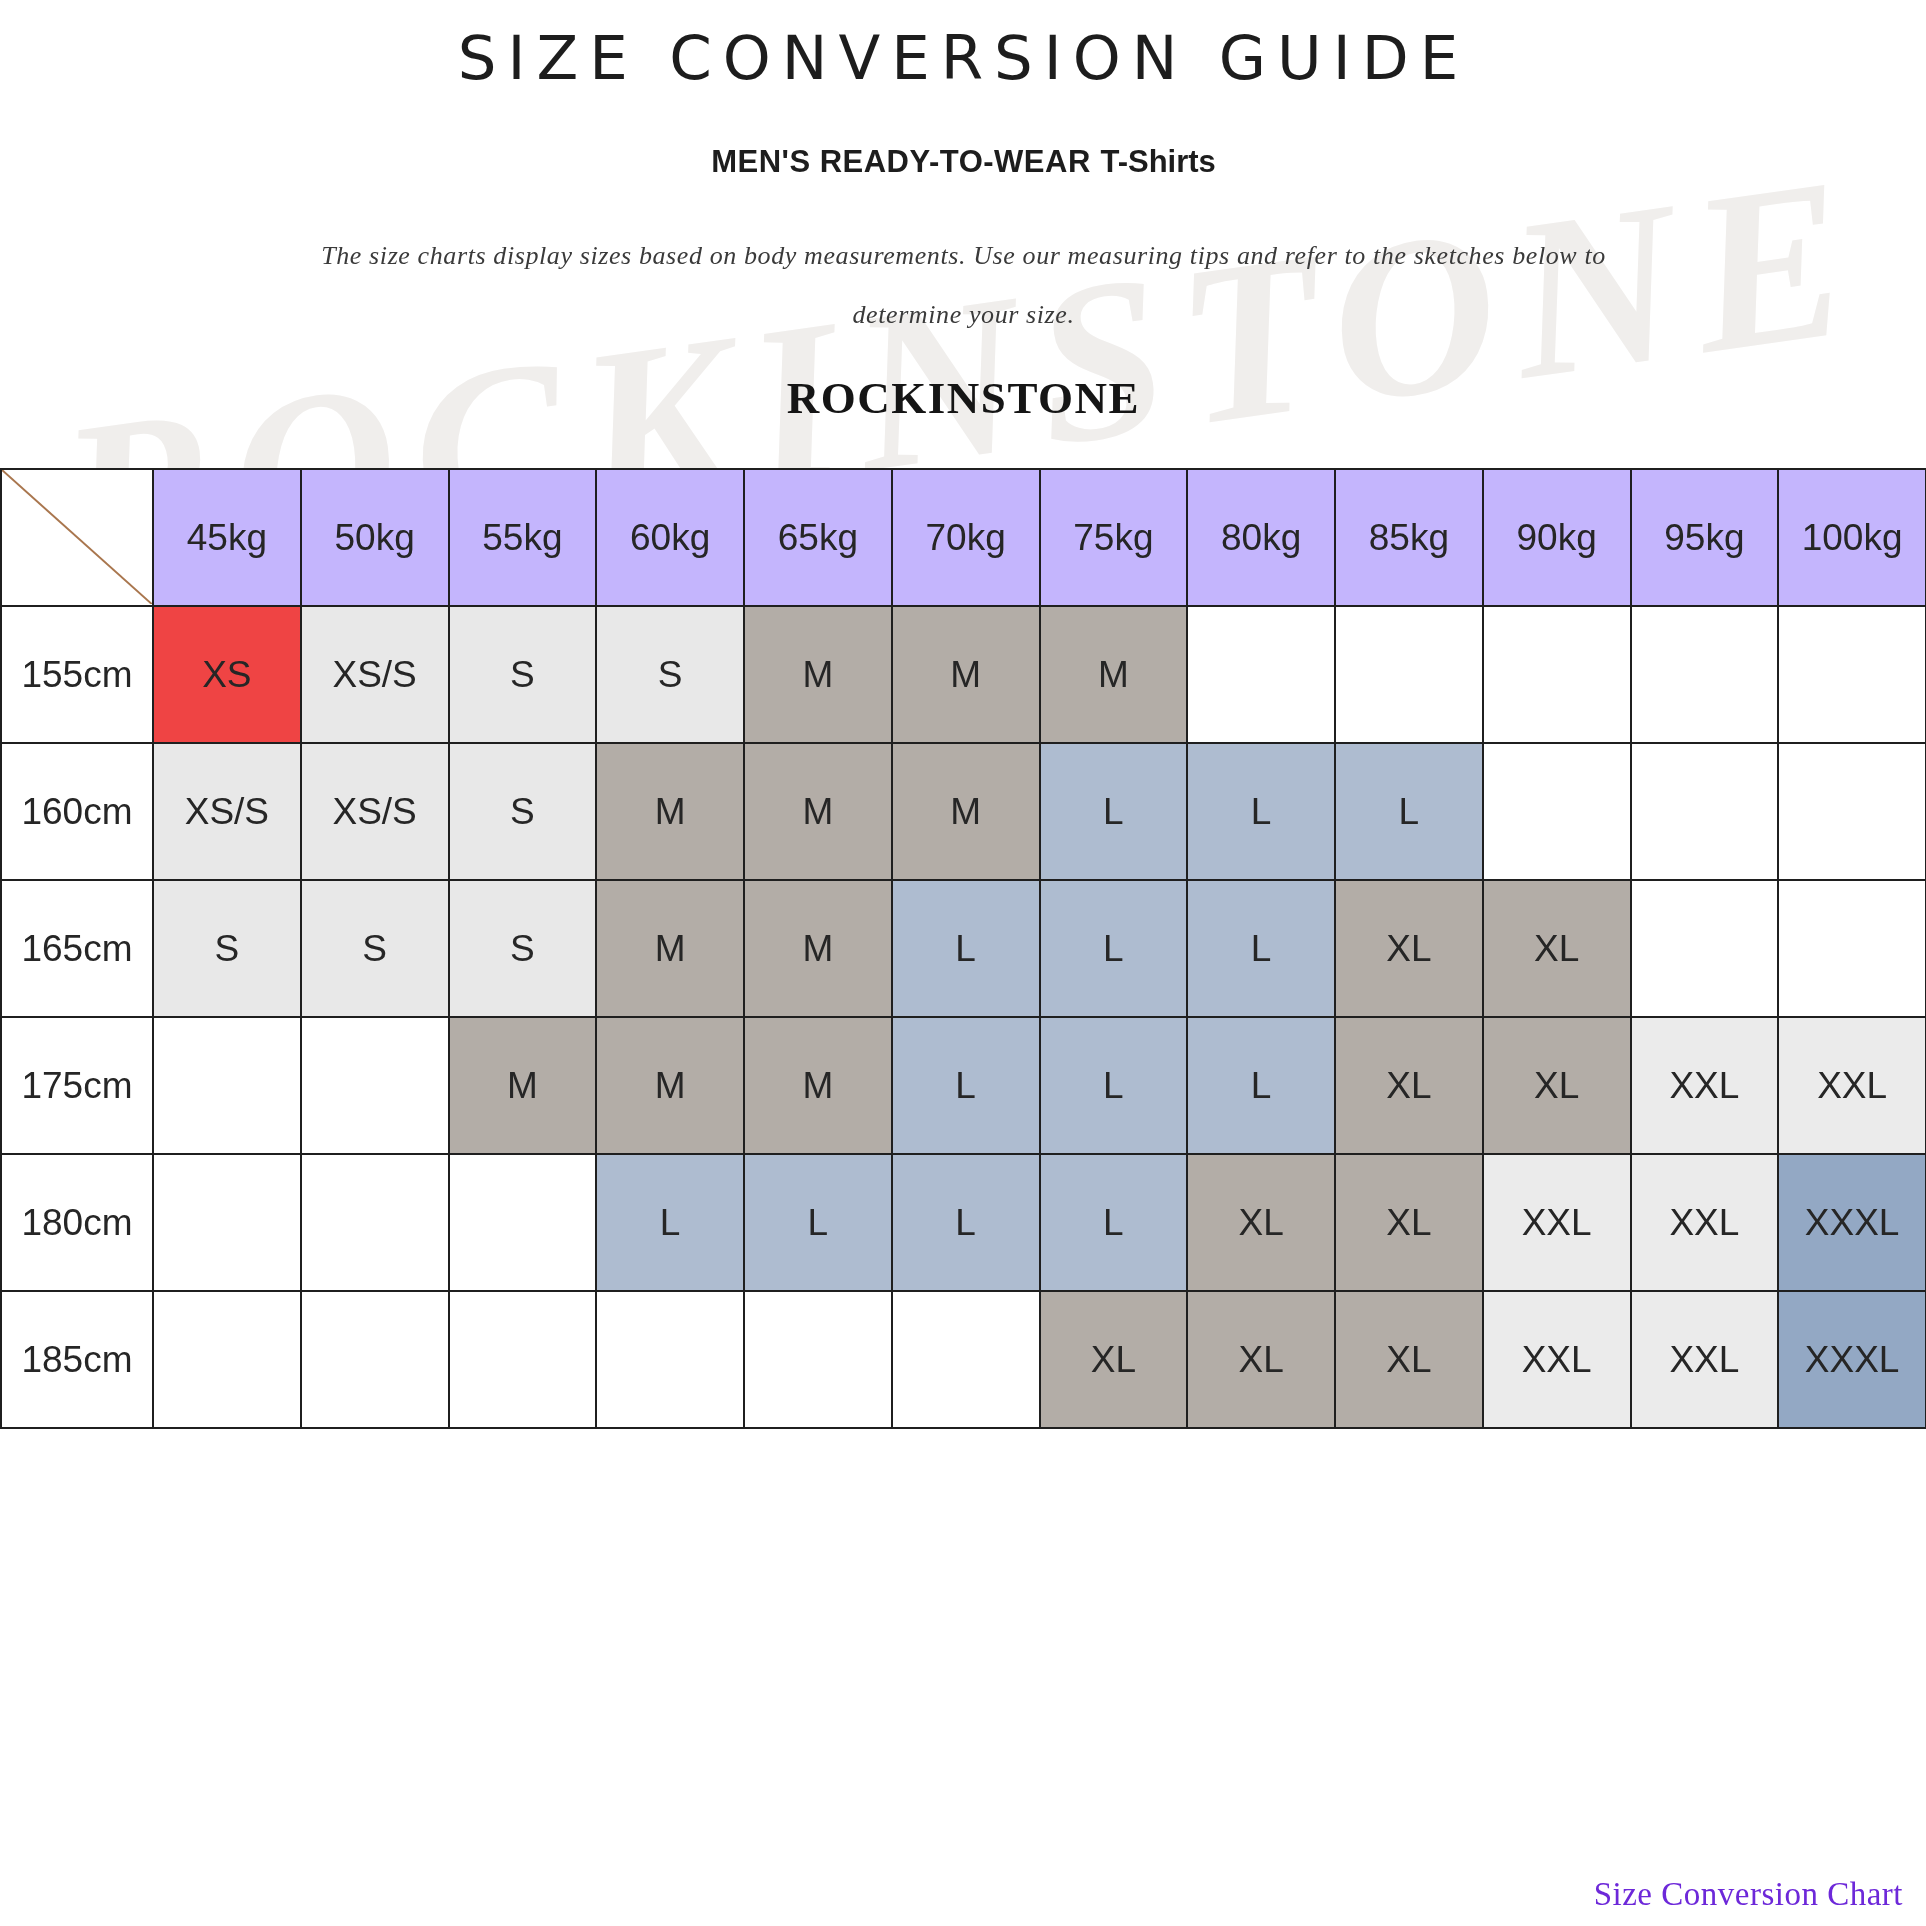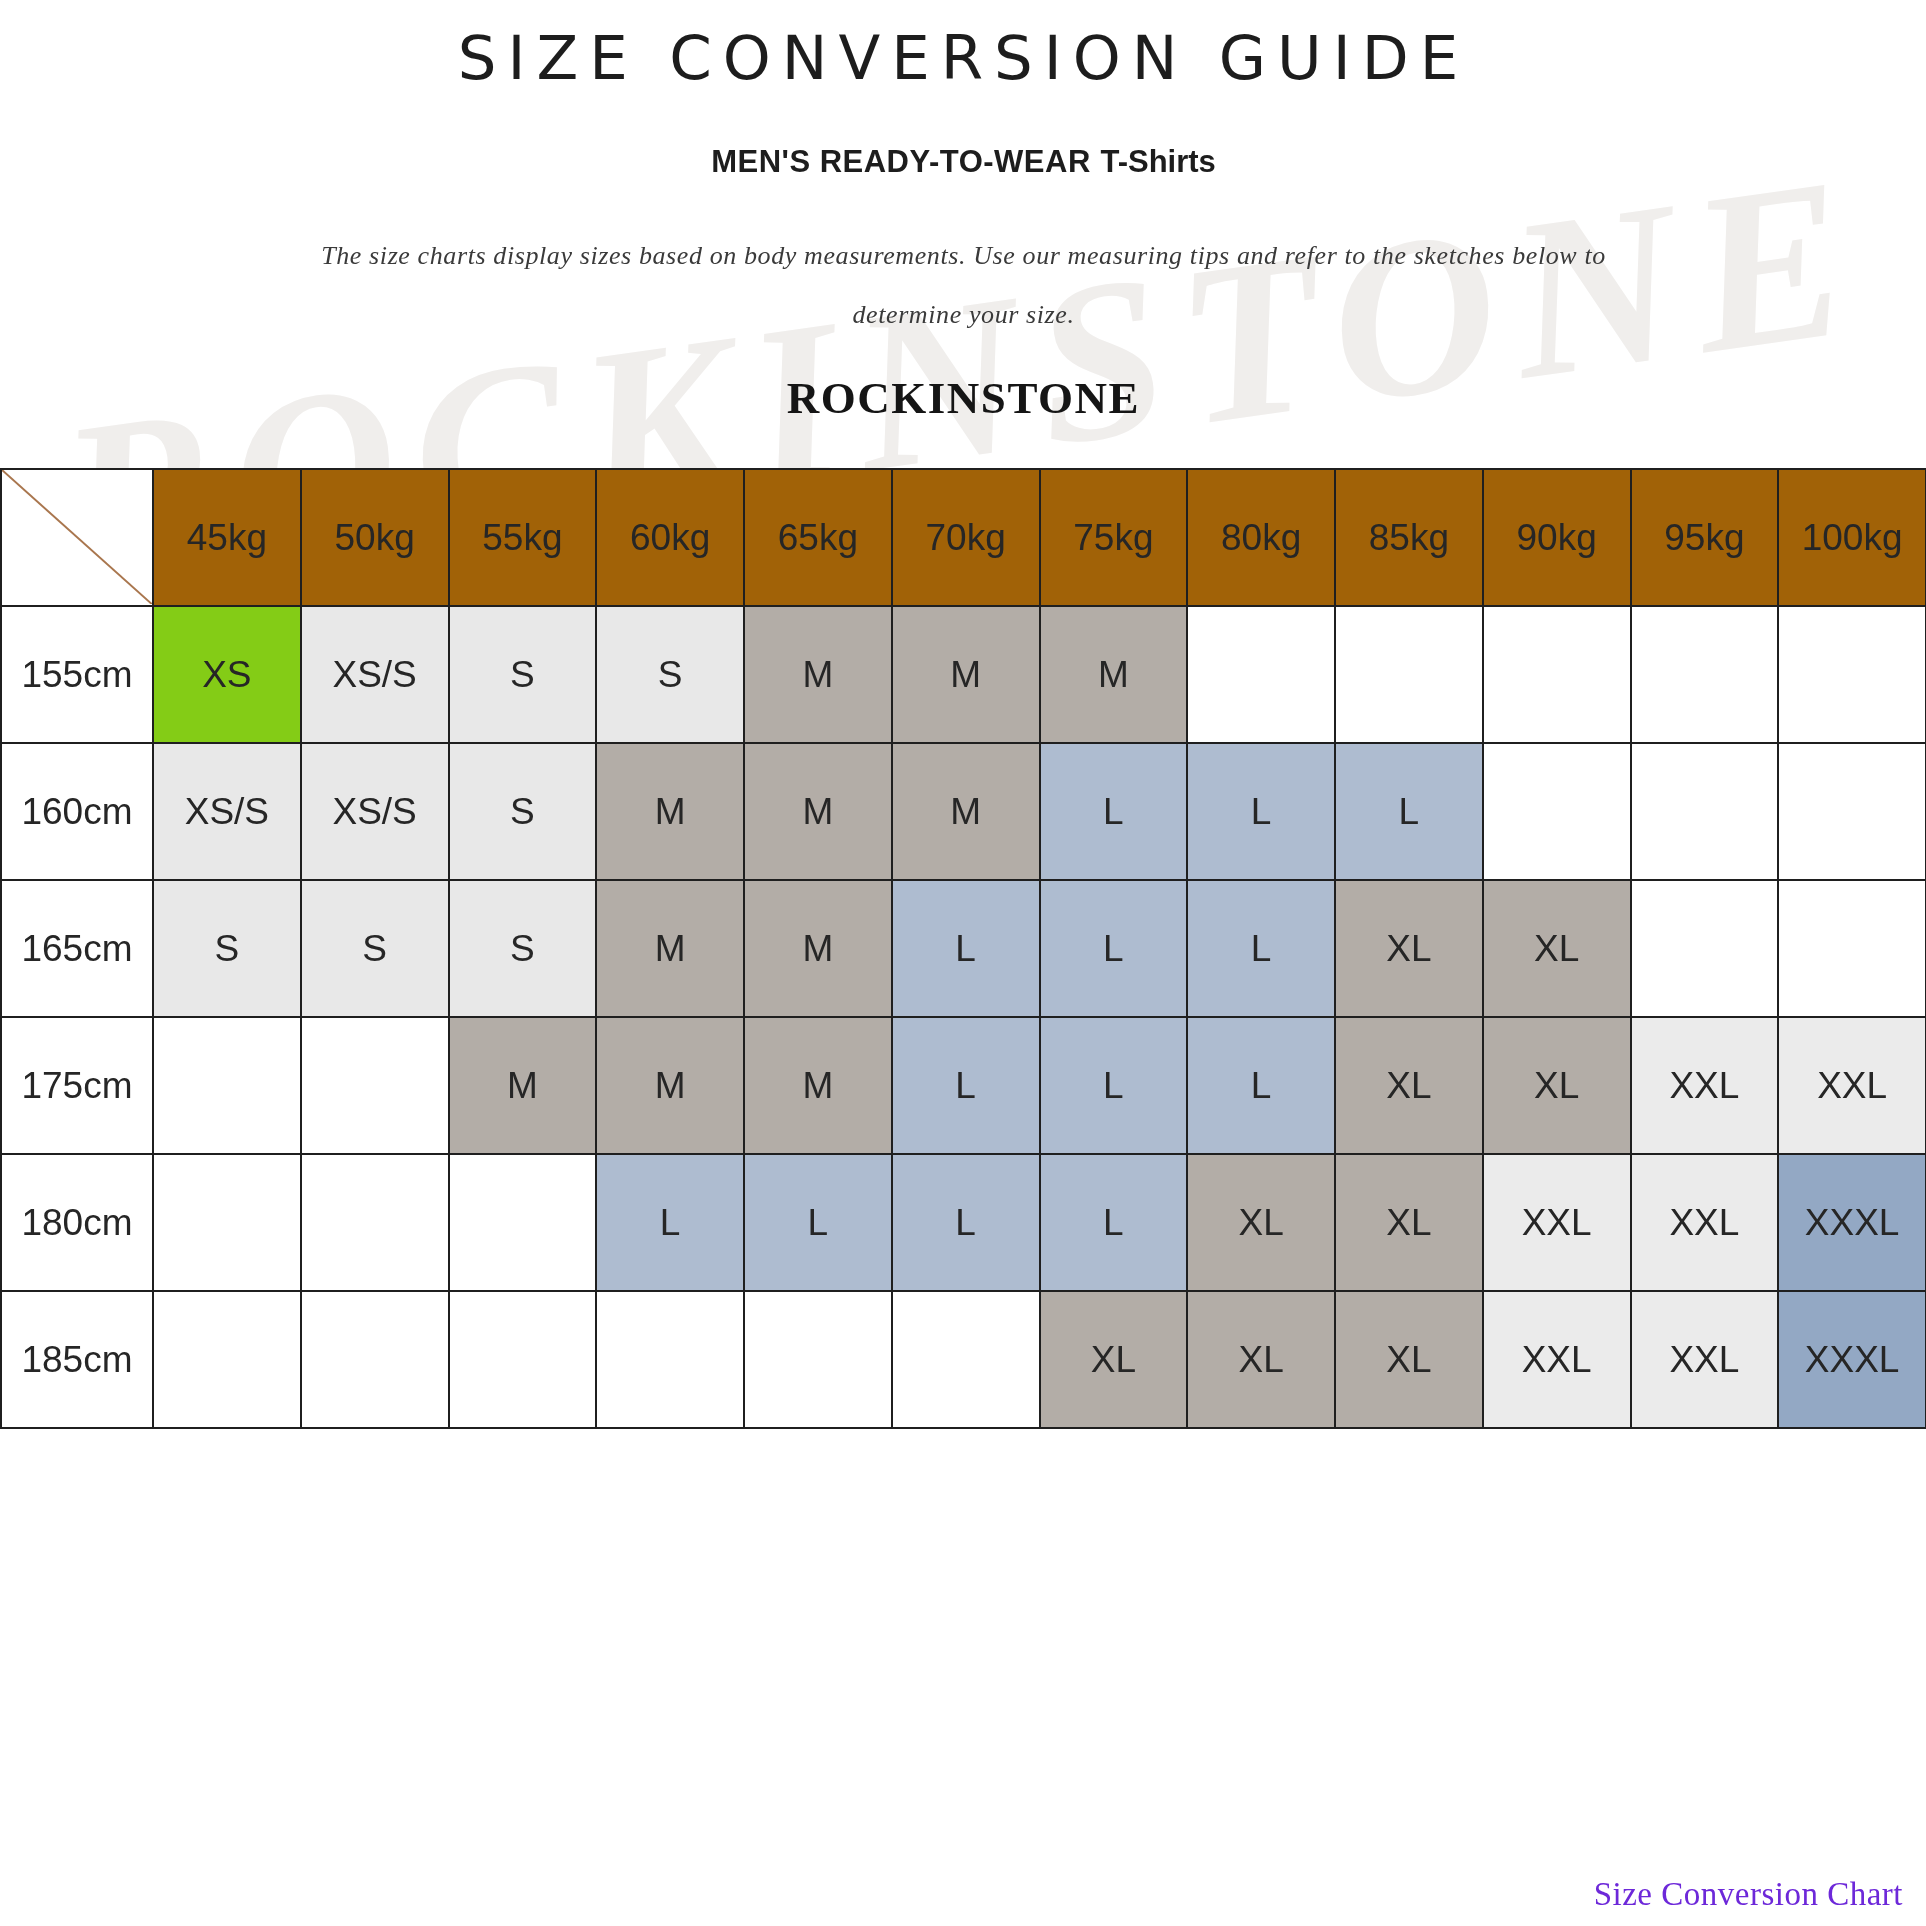--- a/index.html
+++ b/index.html
@@ -112,21 +112,21 @@
     position: absolute;
     top: 0; left: 0; right: 0; bottom: 0;
   }
   td.rowhead {
     font-size: 38px;
     background: #ffffff;
     width: 150px;
   }
   td.colhead {
     font-size: 38px;
-    background: #a16207;
+    background: #c4b5fd;
   }
 
   .footer {
     position: absolute;
     right: 24px;
     bottom: 14px;
     font-family: "Liberation Serif", serif;
     font-size: 33px;
     color: #6d28d9;
     letter-spacing: 0.5px;
@@ -167,21 +167,21 @@
         <td class="colhead">75kg</td>
         <td class="colhead">80kg</td>
         <td class="colhead">85kg</td>
         <td class="colhead">90kg</td>
         <td class="colhead">95kg</td>
         <td class="colhead">100kg</td>
       </tr>
 
       <tr>
         <td class="rowhead">155cm</td>
-        <td class="cell" style="background: #84cc16;">XS</td>
+        <td class="cell" style="background: #ef4444;">XS</td>
         <td class="cell" style="background: rgb(232, 232, 232);">XS/S</td>
         <td class="cell" style="background: rgb(232, 232, 232);">S</td>
         <td class="cell" style="background: rgb(232, 232, 232);">S</td>
         <td class="cell" style="background: rgb(179, 173, 167);">M</td>
         <td class="cell" style="background: rgb(179, 173, 167);">M</td>
         <td class="cell" style="background: rgb(179, 173, 167);">M</td>
         <td class="cell" style="background: rgb(255, 255, 255);"></td>
         <td class="cell" style="background: rgb(255, 255, 255);"></td>
         <td class="cell" style="background: rgb(255, 255, 255);"></td>
         <td class="cell" style="background: rgb(255, 255, 255);"></td>

